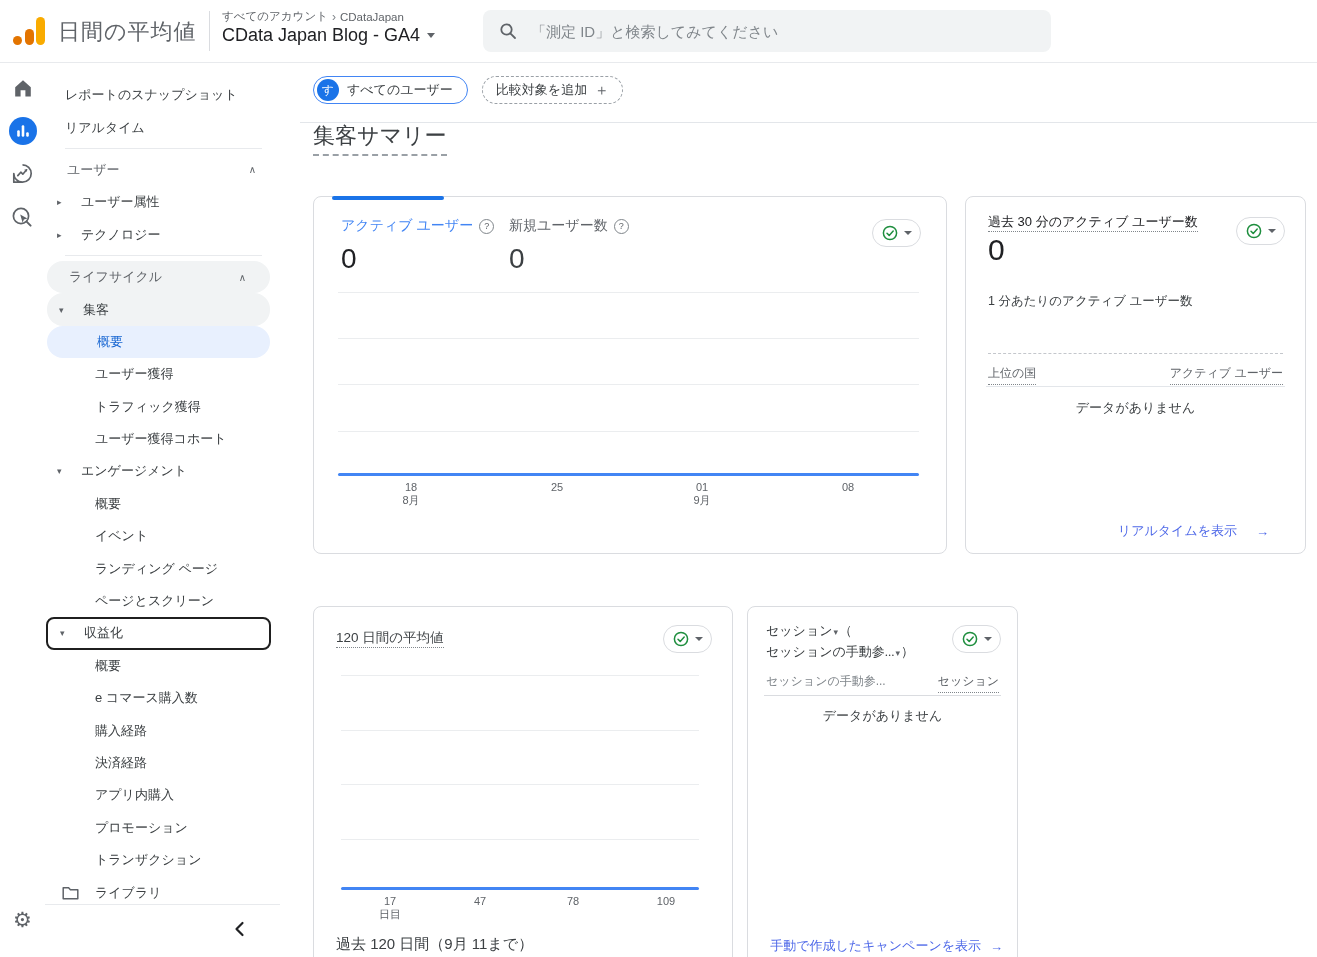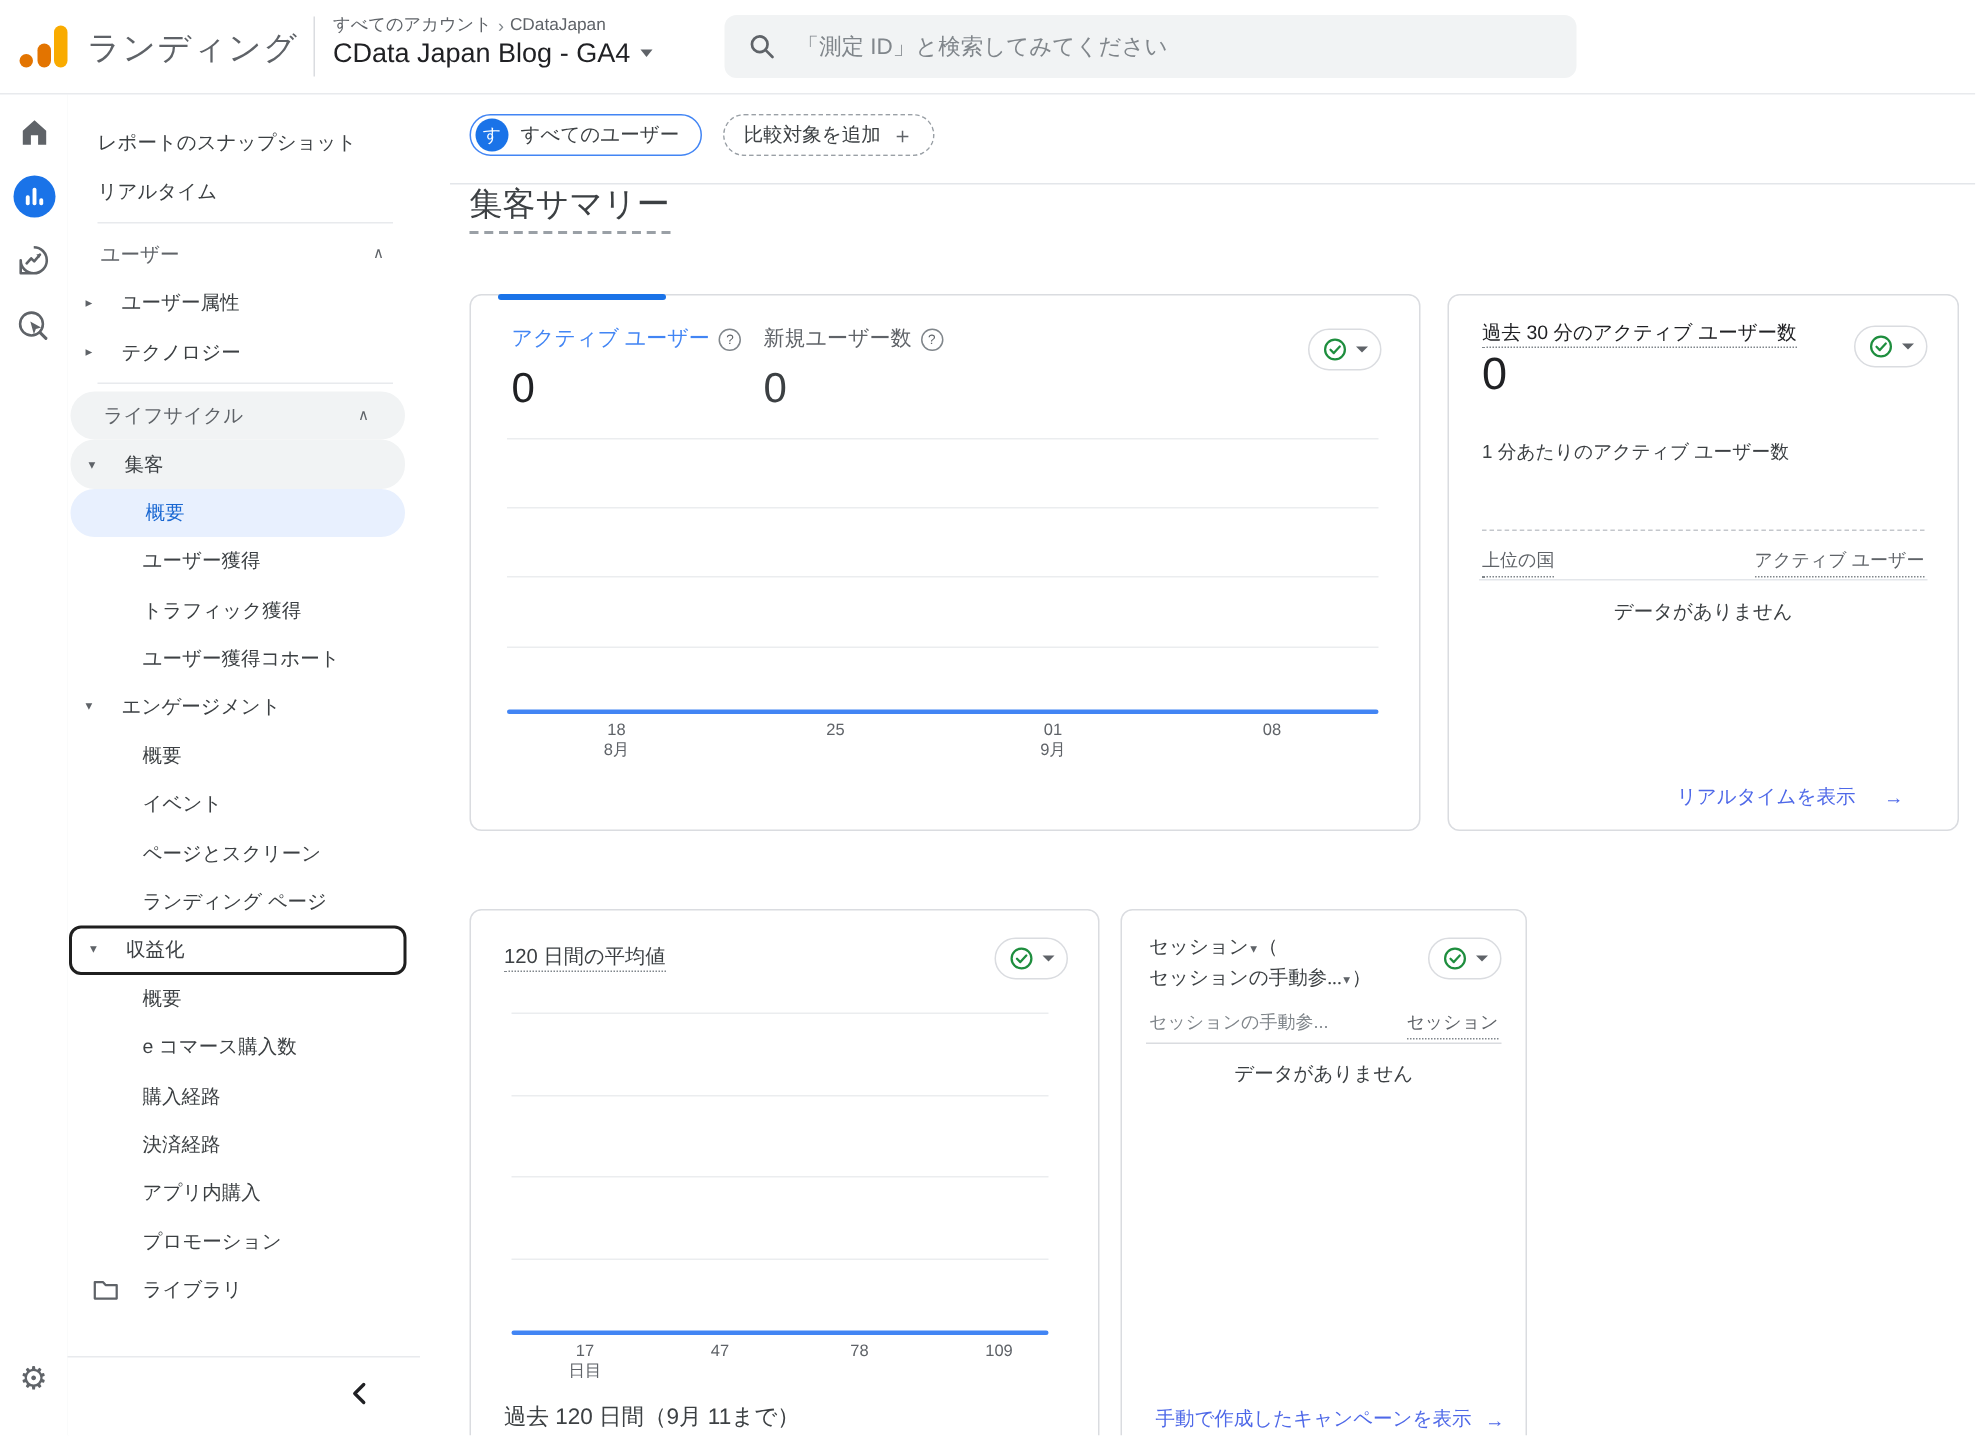--- a/index.html
+++ b/index.html
@@ -101,21 +101,21 @@
 <body>
 
 <div class="screen">
 
   <div class="header">
     <div class="logo-mark">
       <div class="logo-dot"></div>
       <div class="logo-bar-mid"></div>
       <div class="logo-bar-tall"></div>
     </div>
-    <div class="app-title">ランディング</div>
+    <div class="app-title">日間の平均値</div>
     <div class="hdr-vdiv"></div>
     <div class="breadcrumb">
       <span>すべてのアカウント</span>
       <span class="bc-chev">›</span>
       <span>CDataJapan</span>
     </div>
     <div class="property-row">
       <span>CData Japan Blog - GA4</span>
       <span class="caret-down"></span>
     </div>
@@ -210,24 +210,24 @@
       <span class="tri">▾</span>
       <span>エンゲージメント</span>
     </div>
     <div class="s-row s-report">
         <span>概要</span>
       </div>
     <div class="s-row s-report">
         <span>イベント</span>
       </div>
     <div class="s-row s-report">
+        <span>ランディング ページ</span>
+      </div>
+    <div class="s-row s-report">
         <span>ページとスクリーン</span>
-      </div>
-    <div class="s-row s-report">
-        <span>ランディング ページ</span>
       </div>
 
     <div class="s-row s-col row-focus">
       <span class="tri">▾</span>
       <span>収益化</span>
     </div>
     <div class="s-row s-report">
         <span>概要</span>
       </div>
     <div class="s-row s-report">
@@ -237,20 +237,23 @@
         <span>購入経路</span>
       </div>
     <div class="s-row s-report">
         <span>決済経路</span>
       </div>
     <div class="s-row s-report">
         <span>アプリ内購入</span>
       </div>
     <div class="s-row s-report">
         <span>プロモーション</span>
+      </div>
+    <div class="s-row s-report">
+        <span>トランザクション</span>
       </div>
 
     <div class="s-row s-lib">
       <svg width="17" height="15" viewBox="0 0 17 15">
           <path d="M1.2 2.2 h5.4 l1.8 2 h7.4 v9 h-14.6 z" fill="none" stroke="#5f6368" stroke-width="1.5" stroke-linejoin="round"></path>
         </svg>
       <span>ライブラリ</span>
     </div>
 
     <div class="s-collapse">

